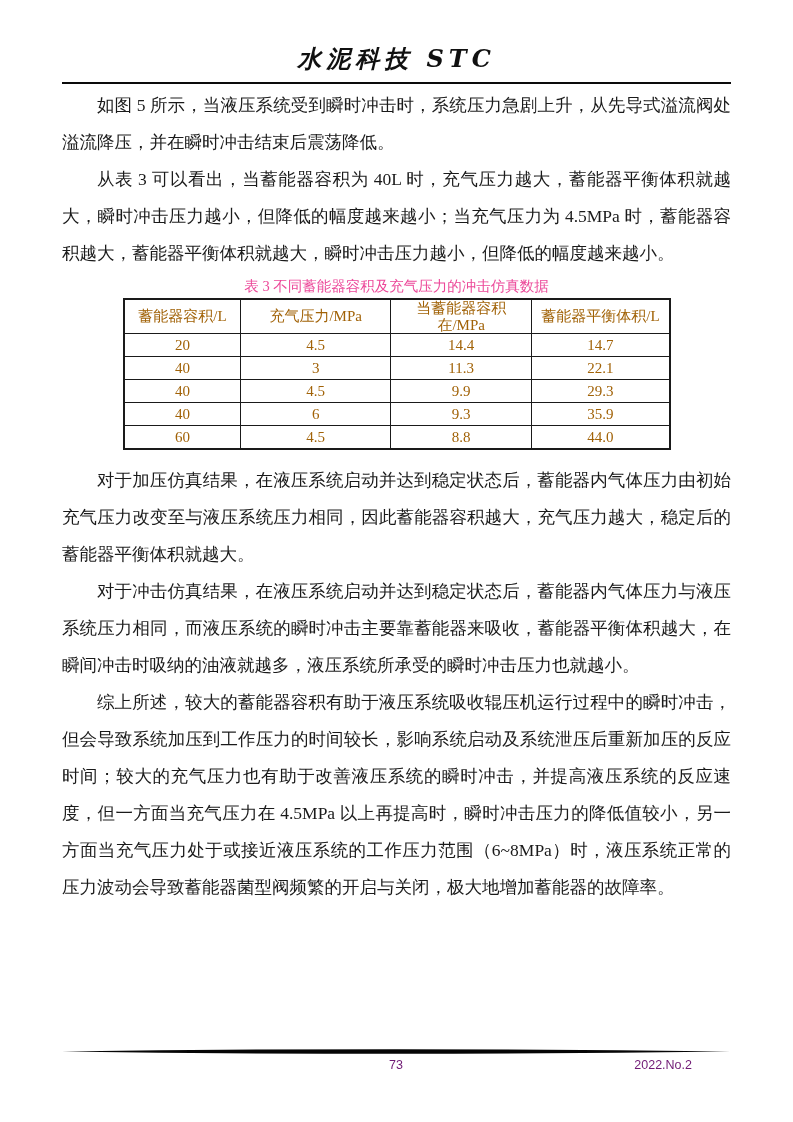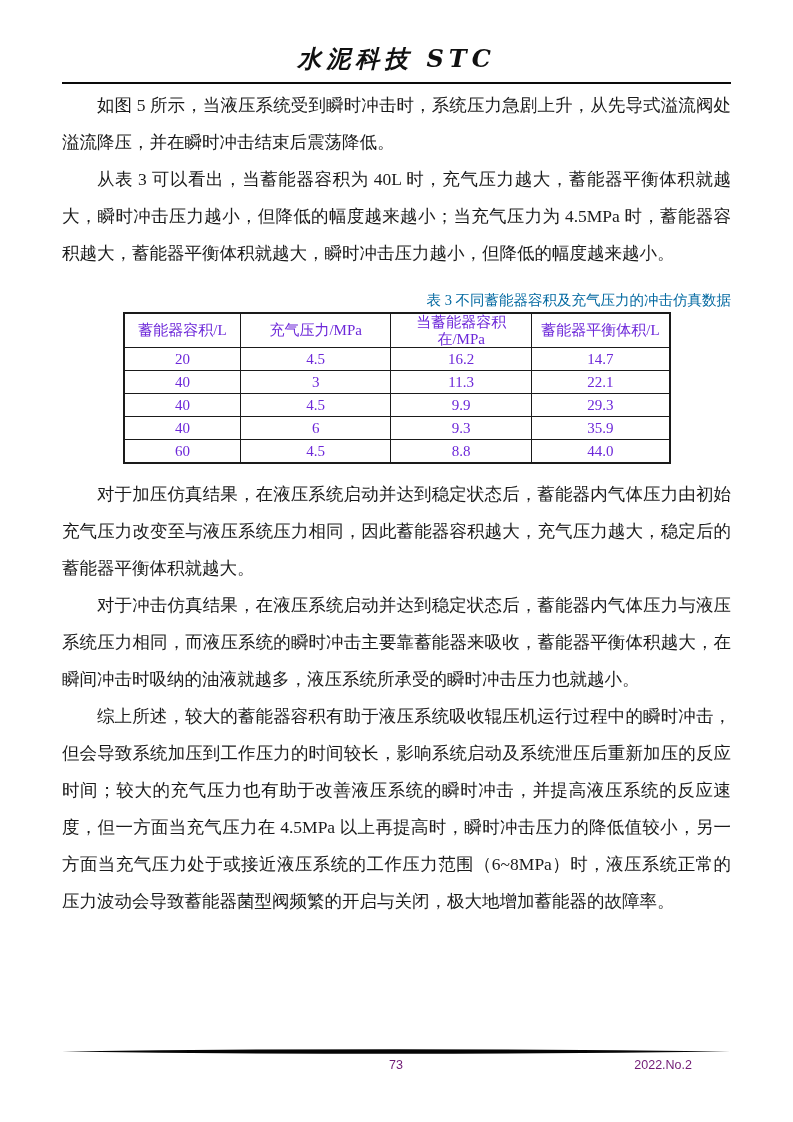--- a/index.html
+++ b/index.html
@@ -46,35 +46,35 @@
   }
   .article p {
     margin: 0;
     text-indent: 2em;
   }
   .article p.after-table {
     margin-top: 11px;
   }
   
   .table-caption {
-    text-align: right;
+    text-align: center;
     text-indent: 0 !important;
     font-size: 14.5px;
     line-height: 20px;
-    margin-top: 18px;
-    color: #0369a1;
+    margin-top: 4px;
+    color: #ec4899;
   }
   table.sim-table {
     width: 548px;
     margin: 2px auto 12px auto;
     border-collapse: collapse;
     border: 2px solid #1a1a1a;
     font-family: "Liberation Serif", "DejaVu Serif", serif;
     font-size: 15px;
-    color: #6d28d9;
+    color: #a16207;
     table-layout: fixed;
   }
   table.sim-table th,
   table.sim-table td {
     border: 1.5px solid #1a1a1a;
     height: 22px;
     padding: 0 2px;
     text-align: center;
     vertical-align: middle;
     font-weight: normal;
@@ -146,21 +146,21 @@
           <th>蓄能器容积/L</th>
           <th>充气压力/MPa</th>
           <th>当蓄能器容积在/MPa</th>
           <th>蓄能器平衡体积/L</th>
         </tr>
       </thead>
       <tbody>
           <tr>
             <td>20</td>
             <td>4.5</td>
-            <td>16.2</td>
+            <td>14.4</td>
             <td>14.7</td>
           </tr>
           <tr>
             <td>40</td>
             <td>3</td>
             <td>11.3</td>
             <td>22.1</td>
           </tr>
           <tr>
             <td>40</td>

